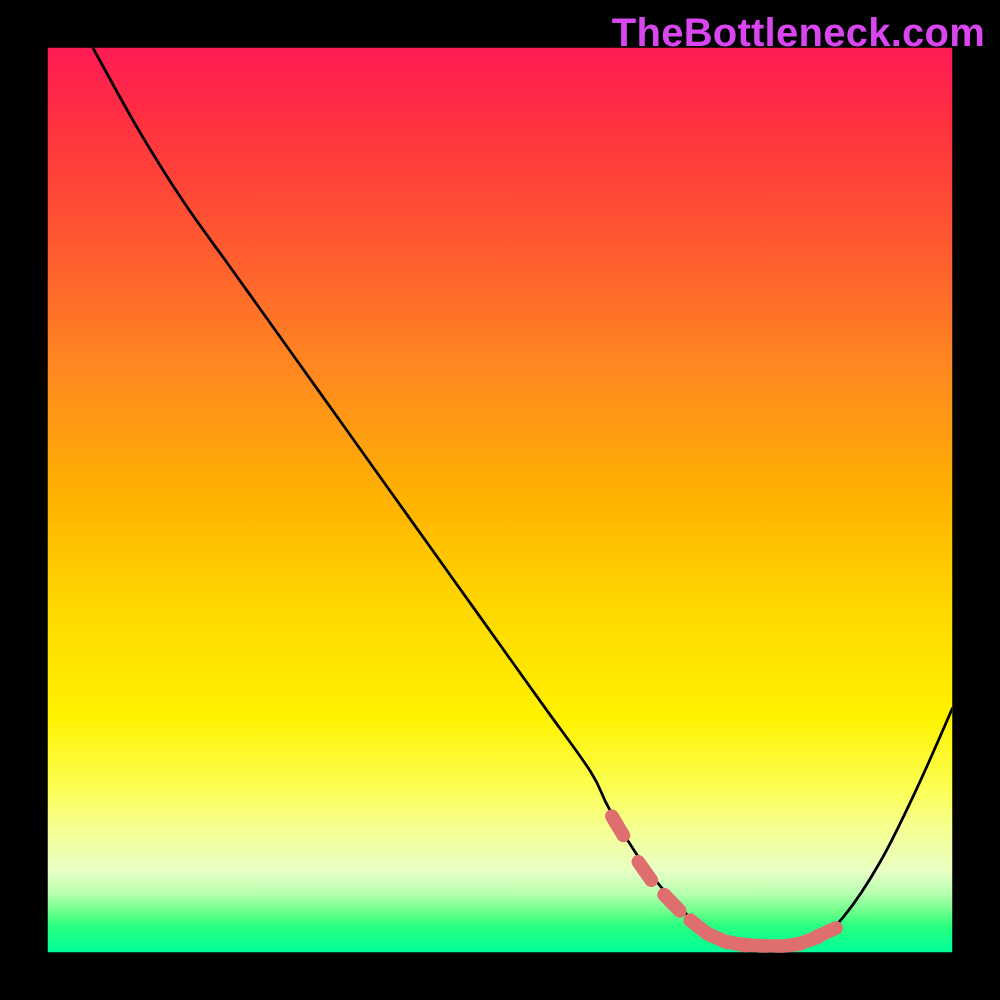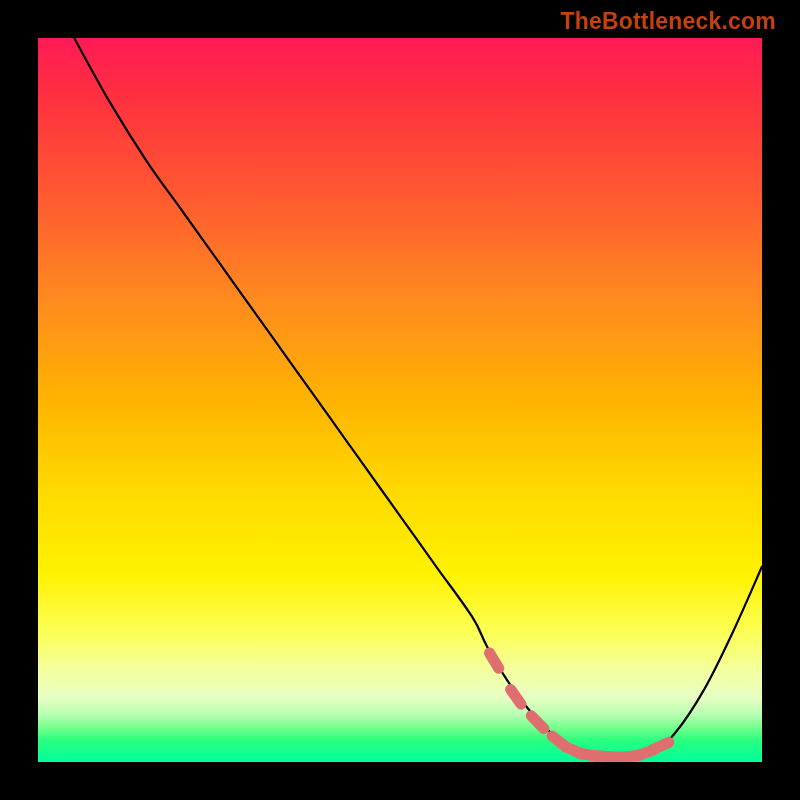--- a/index.html
+++ b/index.html
@@ -36,25 +36,25 @@
       #e8ffc4 91%,
       #b6ffb0 93.5%,
       #6bff8a 95.5%,
       #2aff80 97%,
       #00ff9a 100%
     );
   }
   .watermark {
     position: absolute;
     top: 8px;
-    right: 24px;
+    right: 12px;
     font-family: Arial, Helvetica, sans-serif;
-    font-size: 23px;
+    font-size: 32px;
     font-weight: 600;
-    color: #c2410c;
+    color: #d946ef;
     letter-spacing: 0.2px;
   }
   svg.curve {
     position: absolute;
     left: 0; top: 0;
     width: 100%; height: 100%;
     overflow: visible;
   }
 </style>
 </head>

